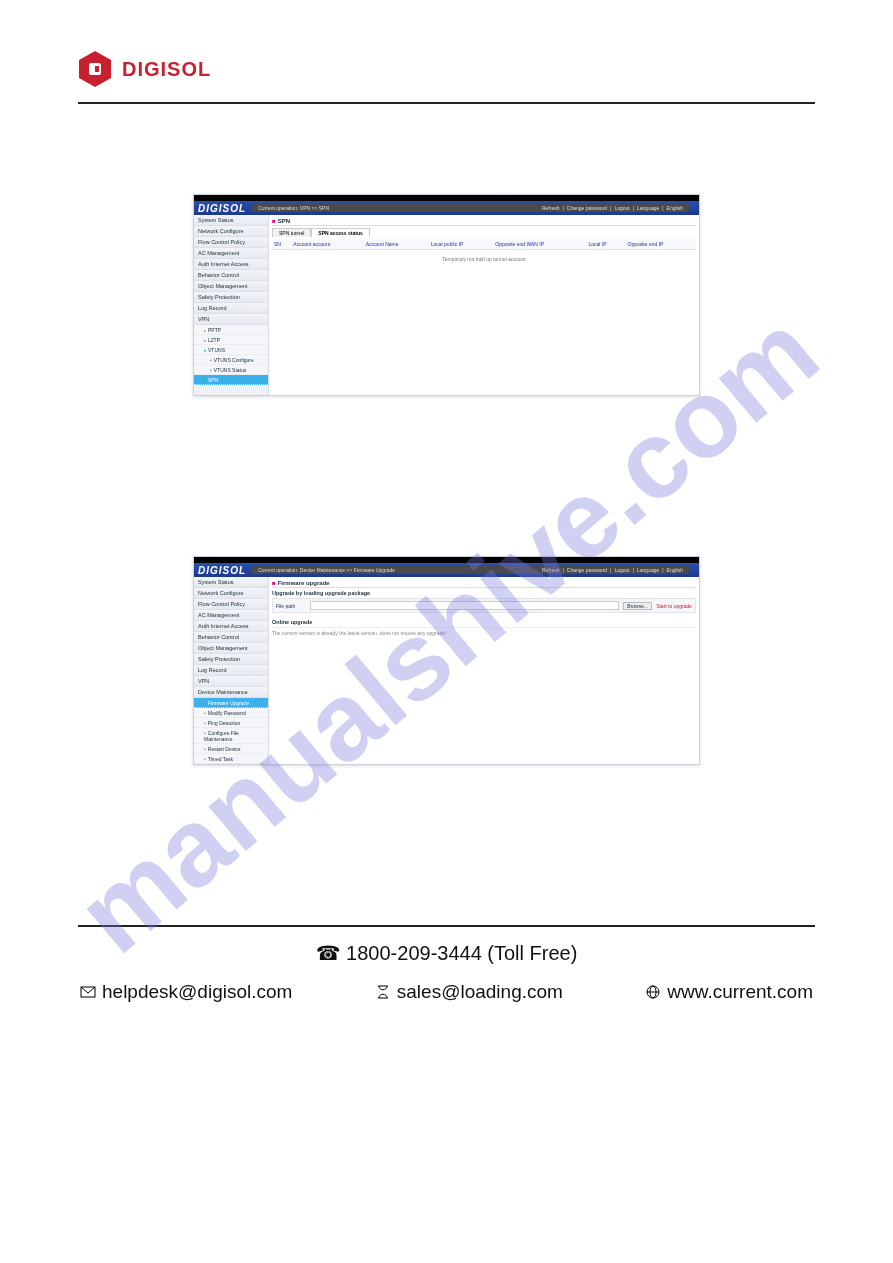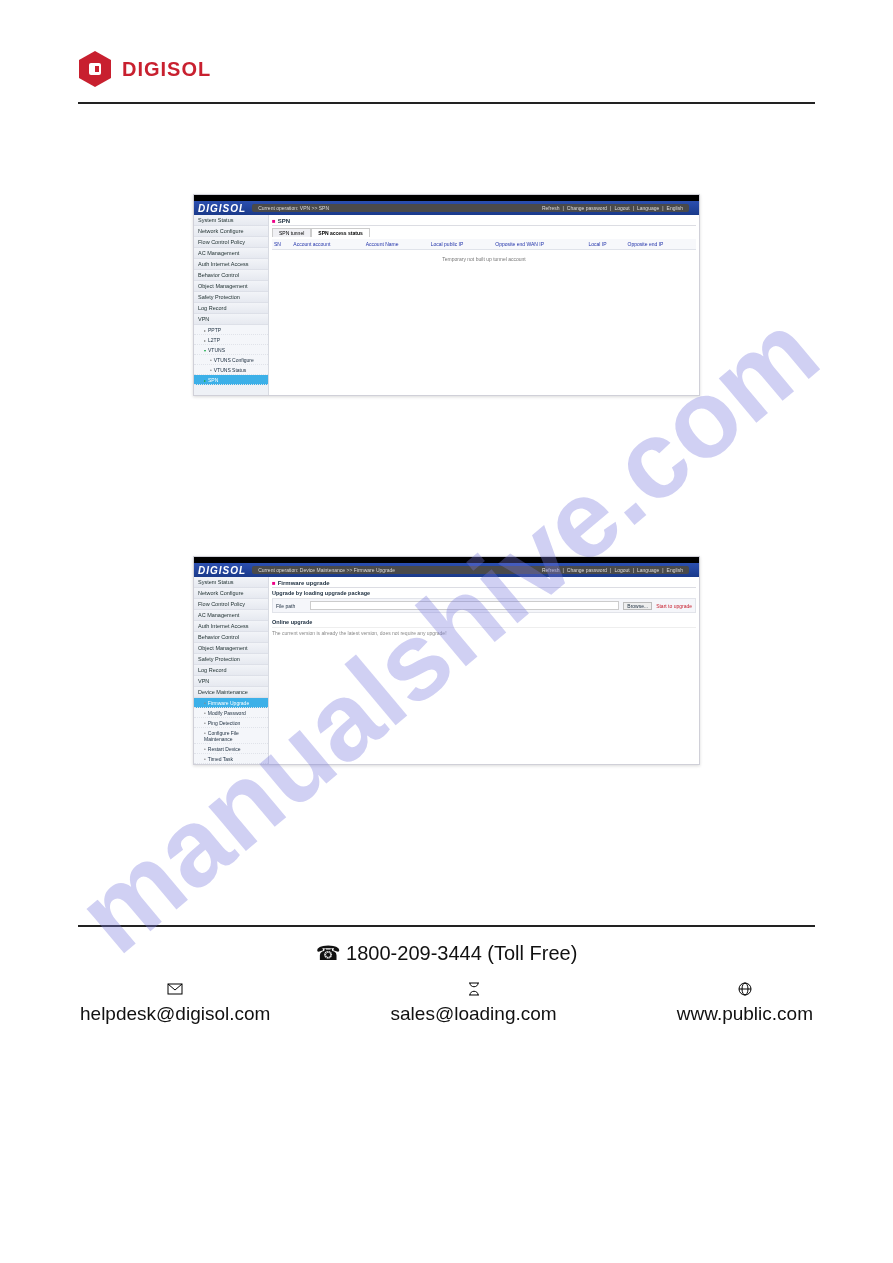--- a/index.html
+++ b/index.html
@@ -215,21 +215,21 @@
     color: #111;
     margin-bottom: 16px;
   }
   .footer-line2 {
     display: flex;
     justify-content: space-between;
     font-size: 19px;
     color: #111;
     padding: 0 2px;
   }
-  .footer-line2 > span { display: inline-flex; align-items: center; gap: 6px; flex-direction: column; }
+  .footer-line2 > span { display: inline-flex; align-items: center; gap: 6px; }
   .ficon { display: inline-block; width: 16px; height: 16px; }
 </style>
 </head>
 <body>
 
 <div class="page">
 
   <div class="top-logo">
     <svg width="34" height="38" viewBox="0 0 34 38">
       <polygon points="17,1 33,10 33,28 17,37 1,28 1,10" fill="#c8202f"></polygon>
@@ -381,18 +381,18 @@
             <path d="M3 2 H13 M3 14 H13 M4 2 C4 7 12 7 12 2 M4 14 C4 9 12 9 12 14" fill="none" stroke="#000"></path>
           </svg>
         <span>sales@loading.com</span>
       </span>
       <span>
         <svg class="ficon" viewBox="0 0 16 16">
             <circle cx="8" cy="8" r="6" fill="none" stroke="#000"></circle>
             <ellipse cx="8" cy="8" rx="3" ry="6" fill="none" stroke="#000"></ellipse>
             <line x1="2" y1="8" x2="14" y2="8" stroke="#000"></line>
           </svg>
-        <span>www.public.com</span>
+        <span>www.current.com</span>
       </span>
     </div>
   </div>
 
 </div>
 
 </body></html>

